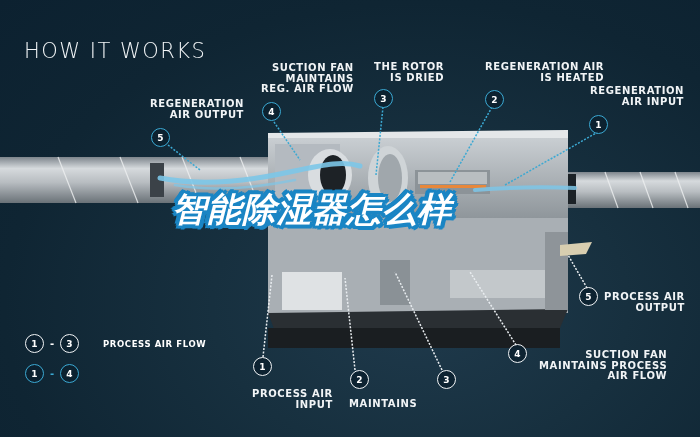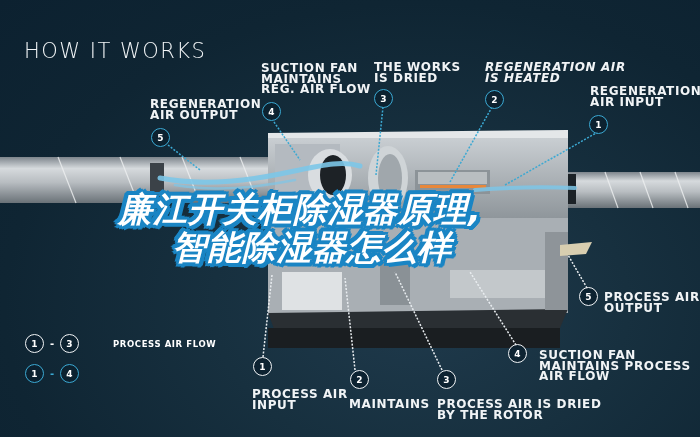--- a/index.html
+++ b/index.html
@@ -13,39 +13,39 @@
   .stage { position: absolute; left: 0; top: 10px; width: 700px; height: 437px; }
   .headline {
     position: absolute; left: 24px; top: 29px;
     font-family: "DejaVu Sans", sans-serif;
     font-weight: 300; font-size: 21px; letter-spacing: 1.5px;
     color: #f2f5f7;
   }
   .lbl {
     position: absolute;
     font-family: "DejaVu Sans", sans-serif;
-    font-weight: bold; font-size: 12px; line-height: 10.5px;
-    letter-spacing: 0.6px; color: #f1f4f6; white-space: pre-line;
+    font-weight: bold; font-size: 10px; line-height: 10.5px;
+    letter-spacing: 0.6px; color: #f1f4f6; white-space: pre-line; text-align: right;
   }
   .num {
     position: absolute; width: 19px; height: 19px; border-radius: 50%;
     border: 1.8px solid #3ba9d3; color: #ffffff;
     font-family: "DejaVu Sans", sans-serif; font-weight: bold; font-size: 9px;
     display: flex; align-items: center; justify-content: center;
     background: rgba(12, 33, 48, 0.9);
   }
   .num.white { border-color: #f1f4f6; }
   .legend-title {
     position: absolute; left: 24px; top: 297px;
     font-size: 12px; letter-spacing: 1px; color: #f1f4f6;
   }
   .legend-row { position: absolute; left: 25px; display: flex; align-items: center; }
   .legend-row .num { position: static; }
   .legend-row .dash { width: 8px; text-align: center; margin: 0 4px; font-weight: bold; font-size: 10px; }
-  .legend-row .txt { margin-left: 34px; font-weight: bold; font-size: 8.5px; letter-spacing: 0.6px; }
+  .legend-row .txt { margin-left: 24px; font-weight: bold; font-size: 8.5px; letter-spacing: 0.6px; }
   .legend-row.reg .dash { color: #3ba9d3; }
   .cn-title {
     position: absolute; left: 118px; top: 180px;
     font-family: "DejaVu Sans", sans-serif; font-weight: bold;
     font-size: 34px; line-height: 38px; color: #ffffff; font-style: italic;
     letter-spacing: 1px;
     text-shadow:
       -3px -3px 0 #1a85c4, 3px -3px 0 #1a85c4, -3px 3px 0 #1a85c4, 3px 3px 0 #1a85c4,
       0 -3px 0 #1a85c4, 0 3px 0 #1a85c4, -3px 0 0 #1a85c4, 3px 0 0 #1a85c4,
       -2px -4px 0 #1a85c4, 2px 4px 0 #1a85c4, 4px 2px 0 #1a85c4, -4px -2px 0 #1a85c4;
@@ -137,42 +137,40 @@
 
   <div class="lbl" style="left:150px; top:89px;">REGENERATION
 AIR OUTPUT</div>
   <div class="num" style="left:151px; top:118px;">5</div>
 
   <div class="lbl" style="left:261px; top:53px;">SUCTION FAN
 MAINTAINS
 REG. AIR FLOW</div>
   <div class="num" style="left:262px; top:92px;">4</div>
 
-  <div class="lbl" style="left:374px; top:52px;">THE WORKS
+  <div class="lbl" style="left:374px; top:52px;">THE ROTOR
 IS DRIED</div>
   <div class="num" style="left:374px; top:79px;">3</div>
 
-  <div class="lbl" style="left:485px; top:52px;font-style:italic;">REGENERATION AIR
+  <div class="lbl" style="left:485px; top:52px;">REGENERATION AIR
 IS HEATED</div>
   <div class="num" style="left:485px; top:80px;">2</div>
 
   <div class="lbl" style="left:590px; top:76px;">REGENERATION
 AIR INPUT</div>
   <div class="num" style="left:589px; top:105px;">1</div>
 
   <div class="num white" style="left:253px; top:347px;">1</div>
   <div class="lbl" style="left:252px; top:379px;">PROCESS AIR
 INPUT</div>
 
   <div class="num white" style="left:350px; top:360px;">2</div>
   <div class="lbl" style="left:349px; top:389px;">MAINTAINS</div>
 
   <div class="num white" style="left:437px; top:360px;">3</div>
-  <div class="lbl" style="left:437px; top:389px;">PROCESS AIR IS DRIED
-BY THE ROTOR</div>
 
   <div class="num white" style="left:508px; top:334px;">4</div>
   <div class="lbl" style="left:539px; top:340px;">SUCTION FAN
 MAINTAINS PROCESS
 AIR FLOW</div>
 
   <div class="num white" style="left:579px; top:277px;">5</div>
   <div class="lbl" style="left:604px; top:282px;">PROCESS AIR
 OUTPUT</div>
 
@@ -182,16 +180,15 @@
     <div class="num white">3</div>
     <span class="txt">PROCESS AIR FLOW</span>
   </div>
   <div class="legend-row reg" style="top:354px;">
     <div class="num">1</div>
     <span class="dash">-</span>
     <div class="num">4</div>
   </div>
 
   <div class="cn-title">
-    <span>廉江开关柜除湿器原理,</span>
     <span class="line2">智能除湿器怎么样</span>
   </div>
 </div>
 
 </body></html>

